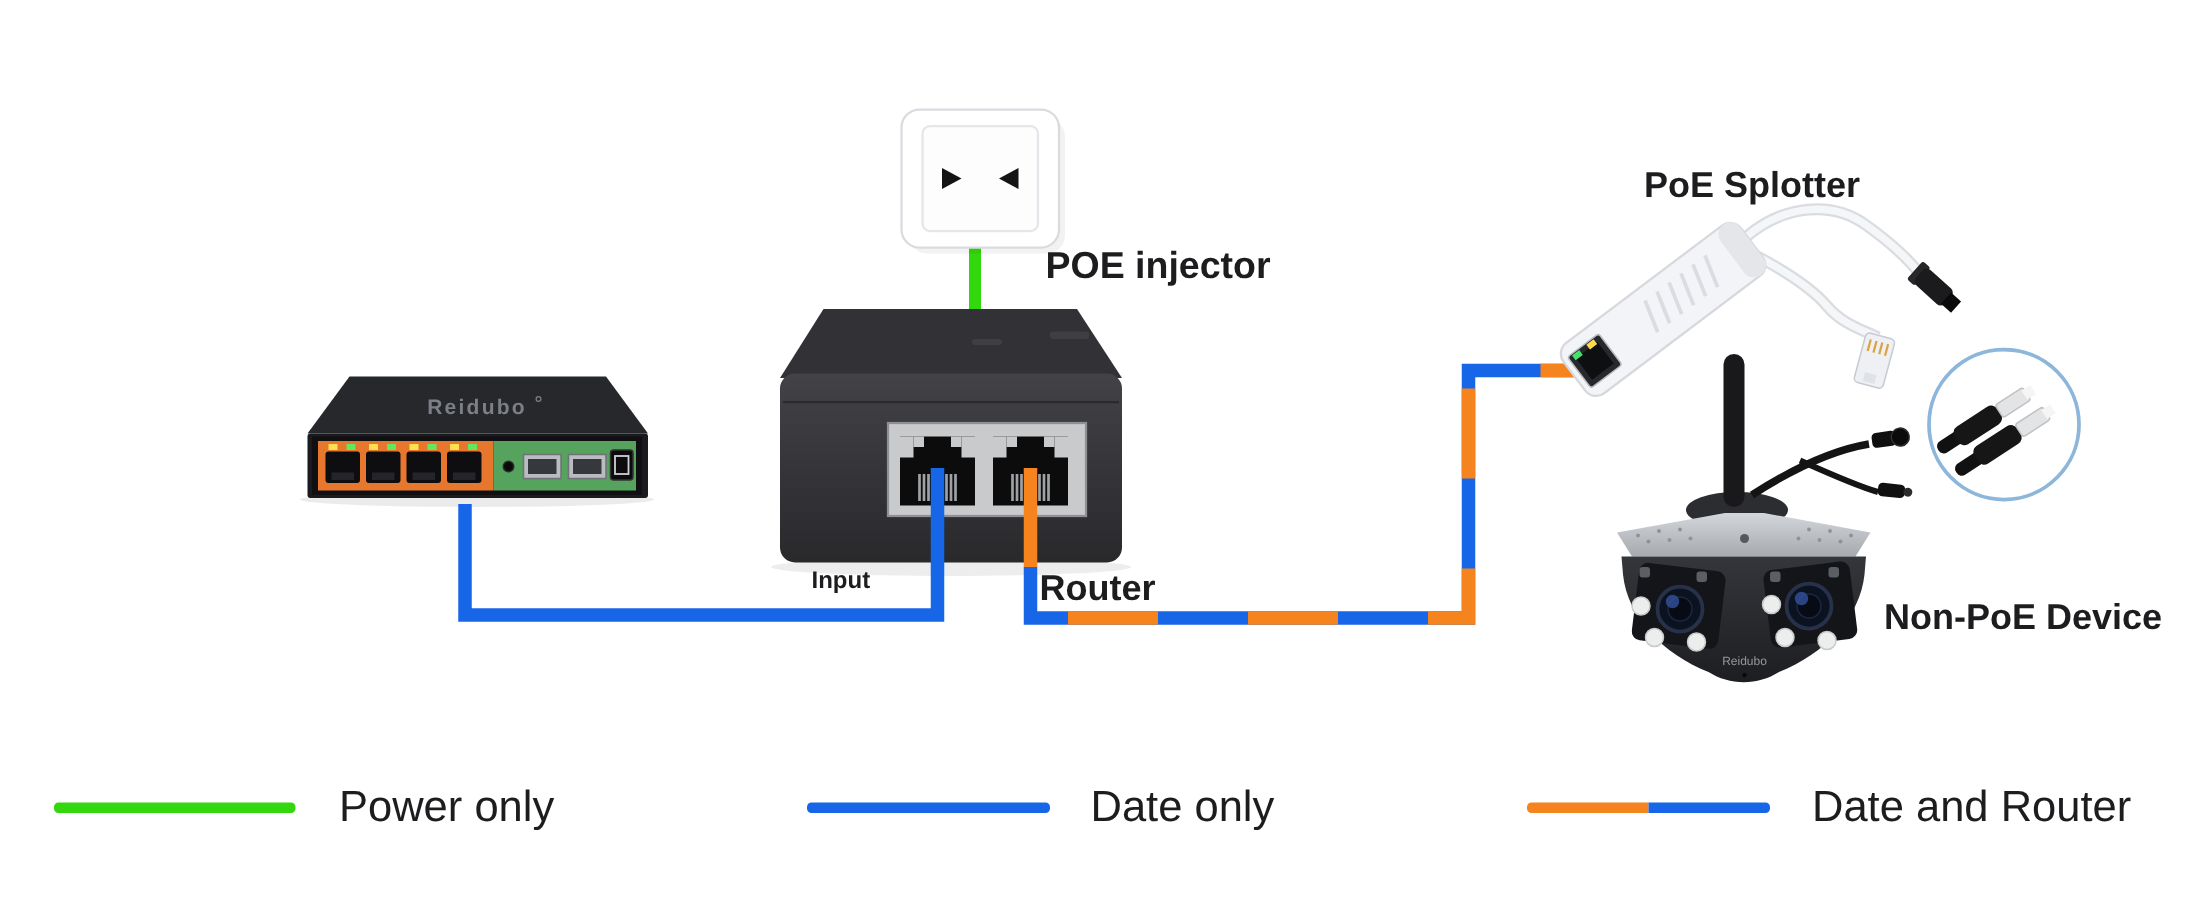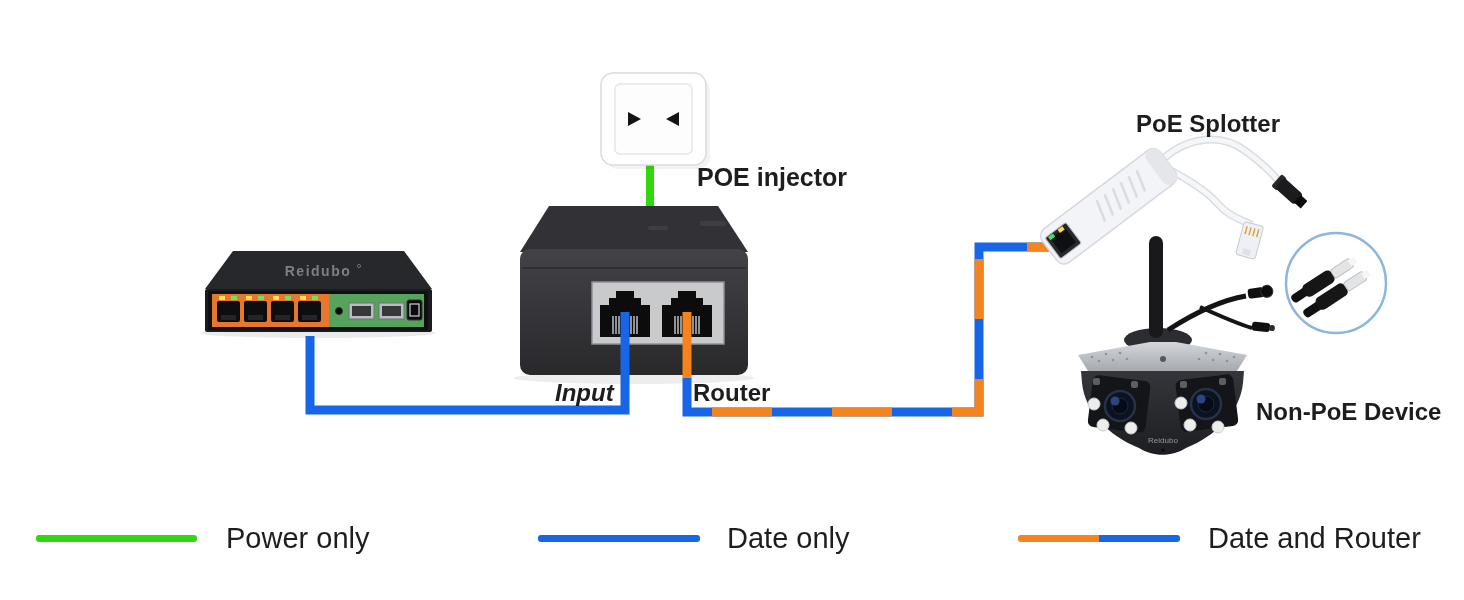--- a/index.html
+++ b/index.html
@@ -4,23 +4,23 @@
 <style>
   html,body{margin:0;padding:0;background:#fff;}
   .stage{
     position:relative;width:1464px;height:600px;background:#ffffff;overflow:hidden;
     font-family:"Liberation Sans","DejaVu Sans",sans-serif;color:#1d1d1f;
   }
   .stage svg.scene{position:absolute;left:0;top:0;}
   .lbl{position:absolute;font-weight:700;color:#1d1d1f;white-space:nowrap;}
   .lbl-ethernet{left:162px;top:181px;width:292px;text-align:center;font-size:24px;line-height:30px;}
   .lbl-injector{left:697px;top:163px;font-size:25px;}
-  .lbl-input{left:555px;top:379px;font-size:24px;font-style:italic;}
+  .lbl-input{left:541px;top:379px;font-size:16px;}
   .lbl-output{left:693px;top:379px;font-size:24px;}
-  .lbl-splitter{left:1096px;top:110px;font-size:24px;margin-left:40px;}
+  .lbl-splitter{left:1096px;top:110px;font-size:24px;}
   .lbl-nonpoe{left:1256px;top:398px;font-size:24px;}
   
   .legend-label{position:absolute;top:522px;font-size:29px;font-weight:500;color:#1d1d1f;white-space:nowrap;}
   .swatch{position:absolute;top:535px;height:7px;border-radius:3px;}
   .swatch-power{left:36px;width:161px;background:var(--power-green,#32d70d);}
   .swatch-data{left:538px;width:162px;background:var(--data-blue,#1766e8);}
   .swatch-mixed{left:1018px;width:162px;display:flex;}
   .swatch-mixed .half{height:7px;width:81px;}
   .half-orange{background:var(--orange,#f5831e);border-radius:3px 0 0 3px;}
   .half-blue{background:var(--data-blue,#1766e8);border-radius:0 3px 3px 0;}

